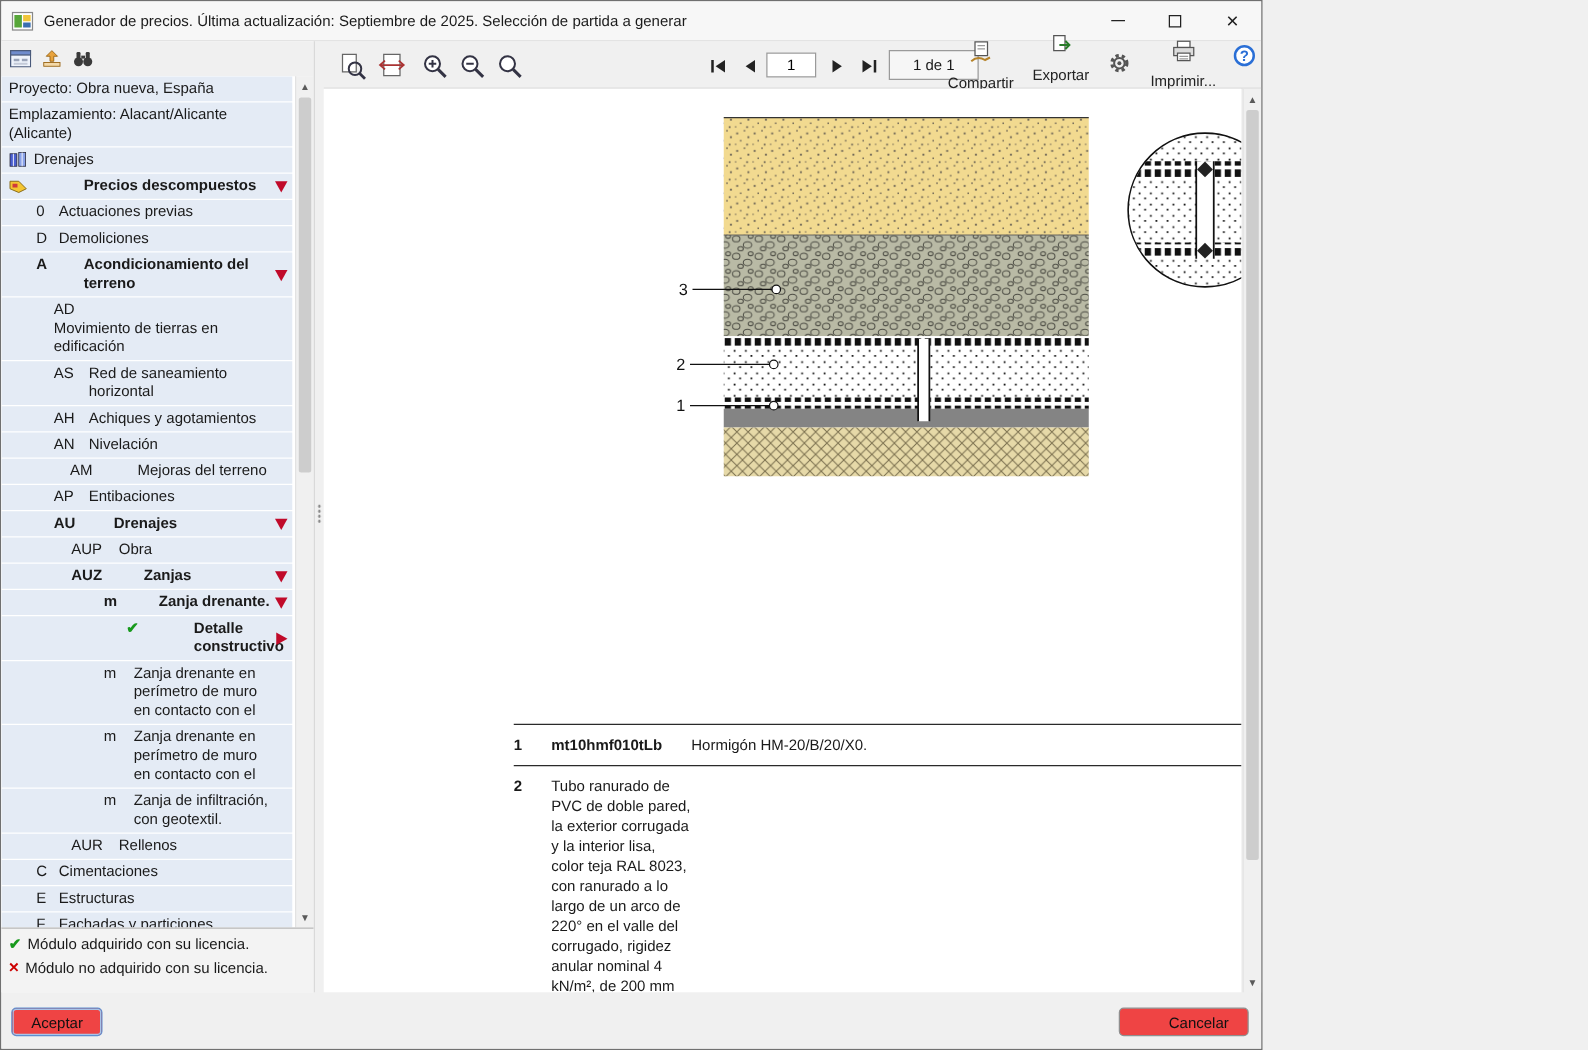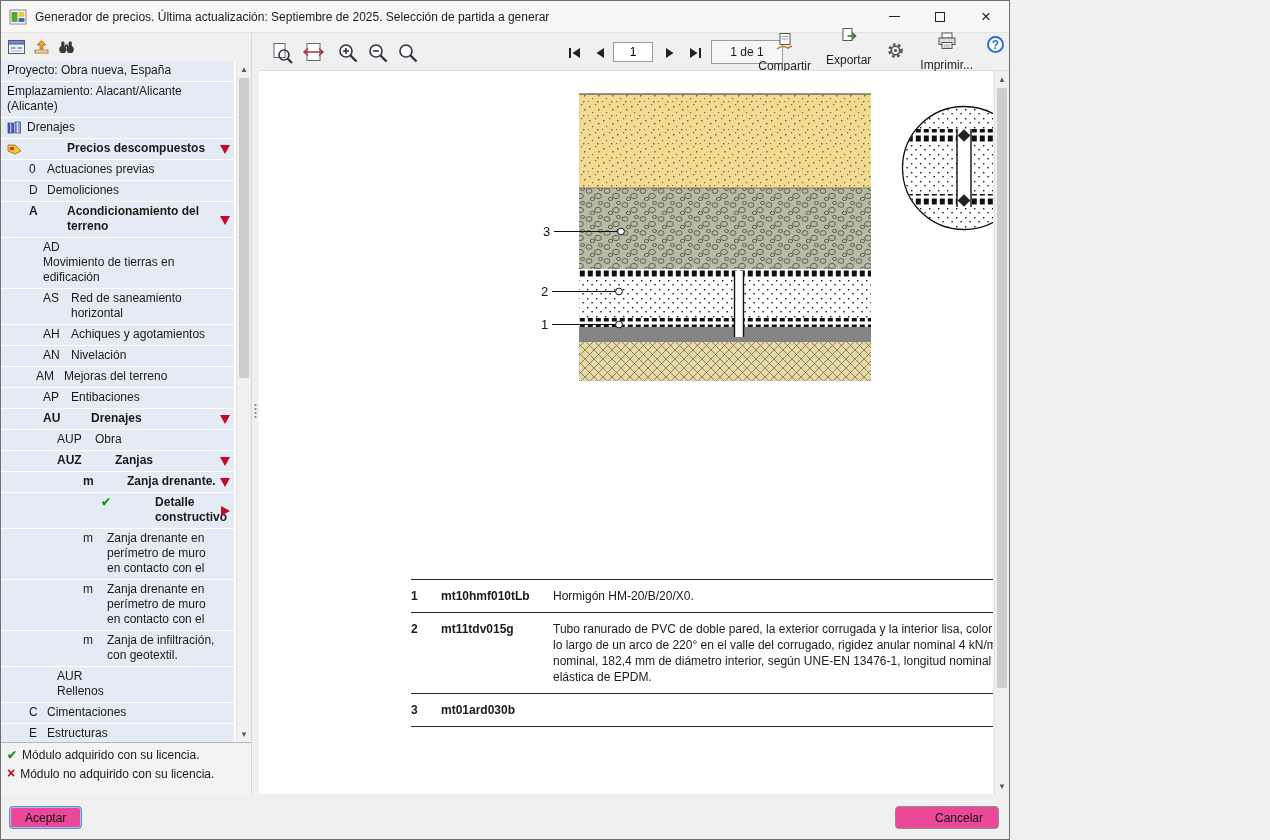--- a/index.html
+++ b/index.html
@@ -66,21 +66,21 @@
   .content { position:absolute; left:0; top:38px; right:16px; bottom:0; background:#ffffff; overflow:hidden; }
   .drawing-svg { position:absolute; left:272px; top:18px; }
 
   
   .mat-table { position:absolute; left:152px; top:508px; width:757px; border-bottom:1px solid #2a2a2a; }
   .mat-row { display:grid; grid-template-columns:30px 112px 1fr; border-top:1px solid #2a2a2a; padding:8px 0; line-height:16px; }
   .mat-num, .mat-code { font-weight:bold; }
 
   
   .footer { position:absolute; left:0; right:0; bottom:0; height:45px; background:#f0f0f0; }
-  .btn { position:absolute; bottom:10px; height:23px; padding:0 15px; background:#ec4899; border:1px solid #8f8f8f; border-radius:4px; font-size:12px; font-family:"Liberation Sans", sans-serif; cursor:pointer; color:#111; }
+  .btn { position:absolute; bottom:10px; height:23px; padding:0 15px; background:#ef4444; border:1px solid #8f8f8f; border-radius:4px; font-size:12px; font-family:"Liberation Sans", sans-serif; cursor:pointer; color:#111; }
   .btn-accept { left:8px; border-color:#5e8fd0; box-shadow:0 0 0 1px #a9c4e8 inset; }
   .btn-cancel { right:10px;padding-left:39px; }
 </style>
 </head>
 <body>
 
 <div class="window">
 
   <div class="titlebar">
     <span class="app-icon">
@@ -203,21 +203,21 @@
     <span class="t-code" style="width: 28px;">AH</span>
     <span class="t-label">Achiques y agotamientos</span>
 
   </div>
           <div class="tree-row" style="padding-left: 42px;">
 
     <span class="t-code" style="width: 28px;">AN</span>
     <span class="t-label">Nivelación</span>
 
   </div>
-          <div class="tree-row" style="padding-left: 35px;">
+          <div class="tree-row" style="padding-left: 55px; gap: 26px;">
 
     <span class="t-code" style="width: 28px;">AM</span>
     <span class="t-label">Mejoras del terreno</span>
 
   </div>
           <div class="tree-row" style="padding-left: 42px;">
 
     <span class="t-code" style="width: 28px;">AP</span>
     <span class="t-label">Entibaciones</span>
 
@@ -264,21 +264,21 @@
     <span class="t-code" style="width: 24px;">m</span>
     <span class="t-label">Zanja drenante en perímetro de muro en contacto con el</span>
 
   </div>
           <div class="tree-row" style="padding-left: 82px;">
 
     <span class="t-code" style="width: 24px;">m</span>
     <span class="t-label">Zanja de infiltración, con geotextil.</span>
 
   </div>
-          <div class="tree-row" style="padding-left: 56px; flex-direction: column;">
+          <div class="tree-row" style="padding-left: 56px;">
 
     <span class="t-code" style="width: 38px;">AUR</span>
     <span class="t-label">Rellenos</span>
 
   </div>
           <div class="tree-row" style="padding-left: 28px;">
 
     <span class="t-code" style="width: 18px;">C</span>
     <span class="t-label">Cimentaciones</span>
 
@@ -510,21 +510,20 @@
       </svg>
 
       <div class="mat-table" id="mat-table">
           <div class="mat-row">
     <div class="mat-num">1</div>
     <div class="mat-code">mt10hmf010tLb</div>
     <div class="mat-desc">Hormigón HM-20/B/20/X0.</div>
   </div>
           <div class="mat-row">
     <div class="mat-num">2</div>
-    <div class="mat-code">mt11tdv015g</div>
     <div class="mat-desc">Tubo ranurado de PVC de doble pared, la exterior corrugada y la interior lisa, color teja RAL 8023, con ranurado a lo largo de un arco de 220° en el valle del corrugado, rigidez anular nominal 4 kN/m², de 200 mm de diámetro nominal, 182,4 mm de diámetro interior, según UNE-EN 13476-1, longitud nominal 6 m, unión por copa con junta elástica de EPDM.</div>
   </div>
           <div class="mat-row">
     <div class="mat-num">3</div>
     <div class="mat-code">mt01ard030b</div>
   </div>
         </div>
     </div>
 
     <div class="vscroll main-scroll">

